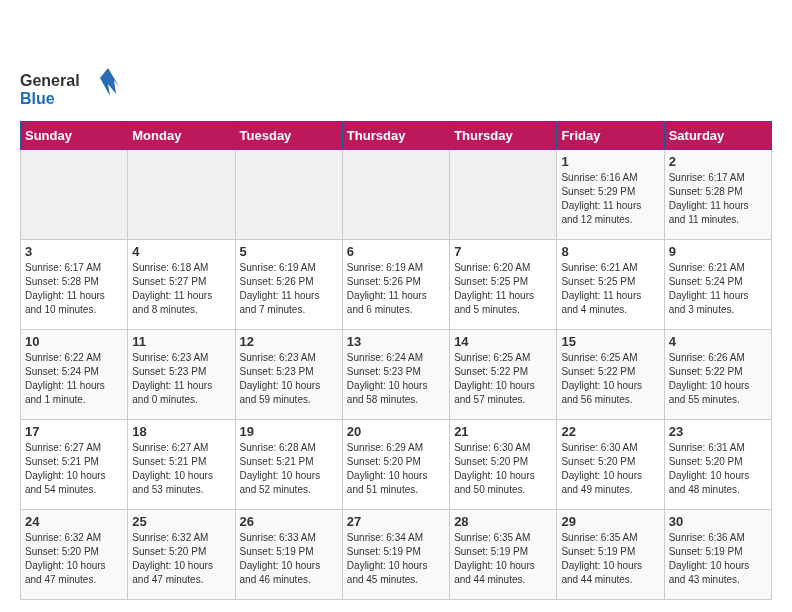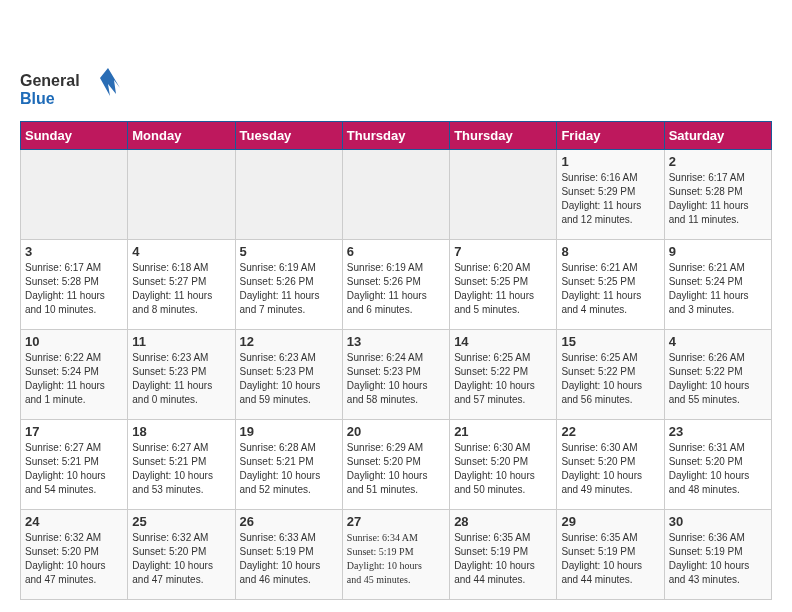--- a/index.html
+++ b/index.html
@@ -294,21 +294,21 @@
         </td>
         <td>
           <div class="day-number">26</div>
           <div class="day-info" style="white-space: pre-line;">Sunrise: 6:33 AM
 Sunset: 5:19 PM
 Daylight: 10 hours
 and 46 minutes.</div>
         </td>
         <td>
           <div class="day-number">27</div>
-          <div class="day-info" style="white-space: pre-line; font-family: Liberation Serif, serif;">Sunrise: 6:34 AM
+          <div class="day-info" style="white-space: pre-line;">Sunrise: 6:34 AM
 Sunset: 5:19 PM
 Daylight: 10 hours
 and 45 minutes.</div>
         </td>
         <td>
           <div class="day-number">28</div>
           <div class="day-info" style="white-space: pre-line;">Sunrise: 6:35 AM
 Sunset: 5:19 PM
 Daylight: 10 hours
 and 44 minutes.</div>

